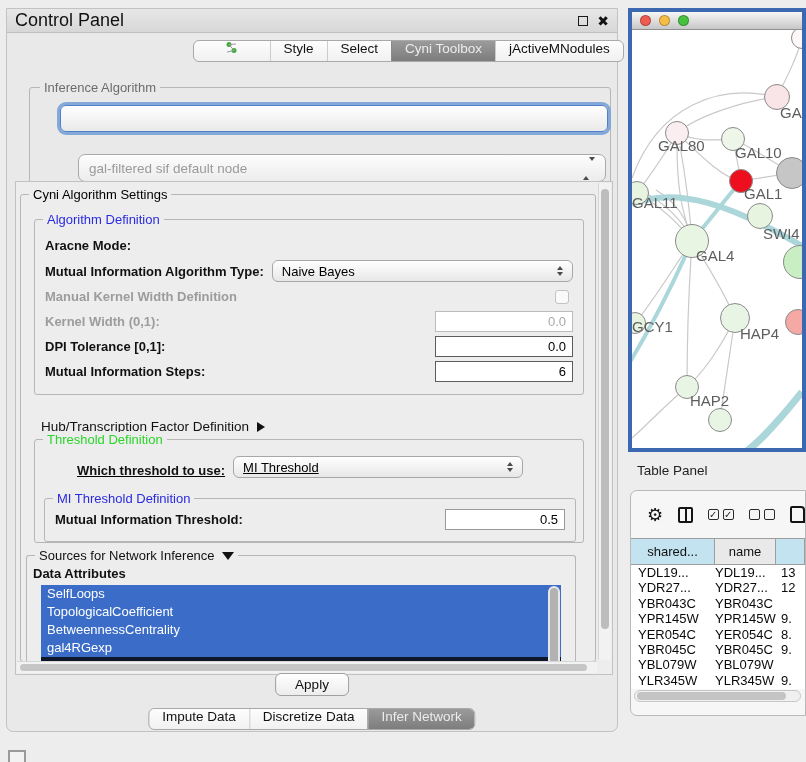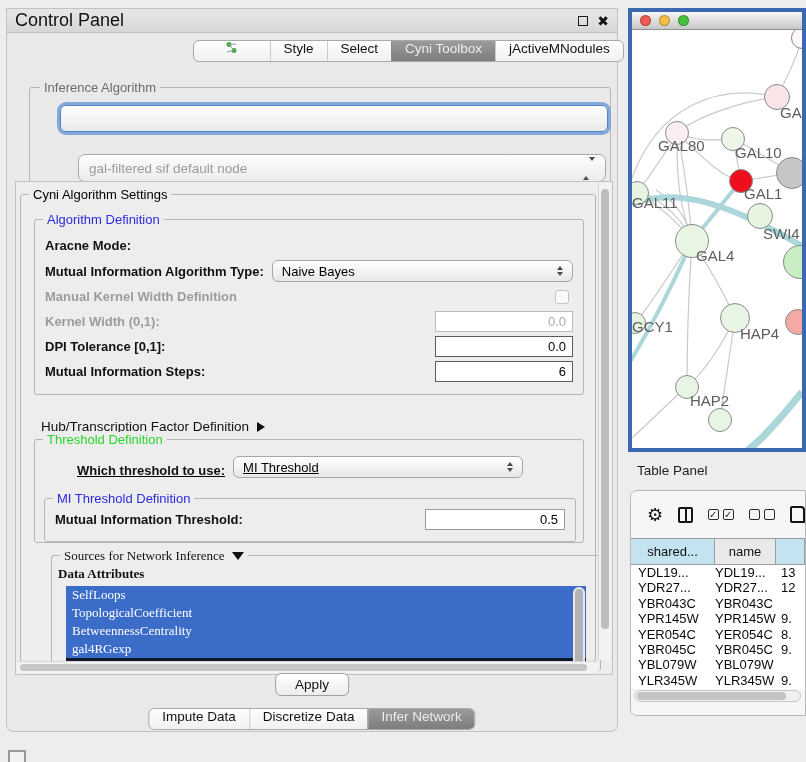--- a/index.html
+++ b/index.html
@@ -80,23 +80,23 @@
 
   .hub-row { display:flex; align-items:center; margin:12px 0 0 10px; font-size:13.5px; color:#111; }
   .arrow-right { width:0; height:0; border-top:5.5px solid transparent; border-bottom:5.5px solid transparent; border-left:8px solid #111; margin-left:8px; }
   .arrow-down { width:0; height:0; border-left:6px solid transparent; border-right:6px solid transparent; border-top:8px solid #111; margin-left:7px; display:inline-block; vertical-align:middle; }
 
   .thresh-group { position:absolute; left:13px; top:244px; width:550px; height:104px; }
   .which-row { display:flex; align-items:flex-end; margin:16px 10px 0 42px;text-decoration:underline; }
   .which-combo { width:290px; margin-left:8px; }
   .mithresh { position:absolute; left:9px; top:58px; width:532px; height:44px; }
   .mithresh .frow { height:40px; }
-  .mithresh .field { width:140px; }
-
-  .sources-group { position:absolute; left:30px; top:360px; width:550px; height:116px; border-bottom:none;font-family:Liberation Serif, serif; }
+  .mithresh .field { width:120px; }
+
+  .sources-group { position:absolute; left:5px; top:360px; width:550px; height:116px; border-bottom:none; }
   .src-title { color:#111; display:flex; align-items:center; }
   .data-attr { font-size:13px; font-weight:bold; color:#111; margin:10px 0 4px 6px; }
   .attr-list { position:relative; margin:0 14px; height:84px; background:#0f172a; overflow:hidden; }
   .attr-item { height:18px; line-height:18px; background:#3b6cc7; color:#ffffff; font-size:13px; padding-left:6px; }
   .list-vscroll { position:absolute; top:1px; right:1px; bottom:1px; width:12px; background:#e8e8e8; border-radius:6px; }
   .list-vscroll .thumb { position:absolute; left:2px; right:2px; top:2px; bottom:4px; background:#b2b2b2; border-radius:5px; }
 
   .apply-btn { left:50%; transform:translateX(-50%); top:664px; height:23px; padding:0 19px;
     background:linear-gradient(#ffffff,#ececec); border:1px solid #9f9f9f; border-radius:6px;
     font-size:13.5px; color:#111; display:flex; align-items:center; }

